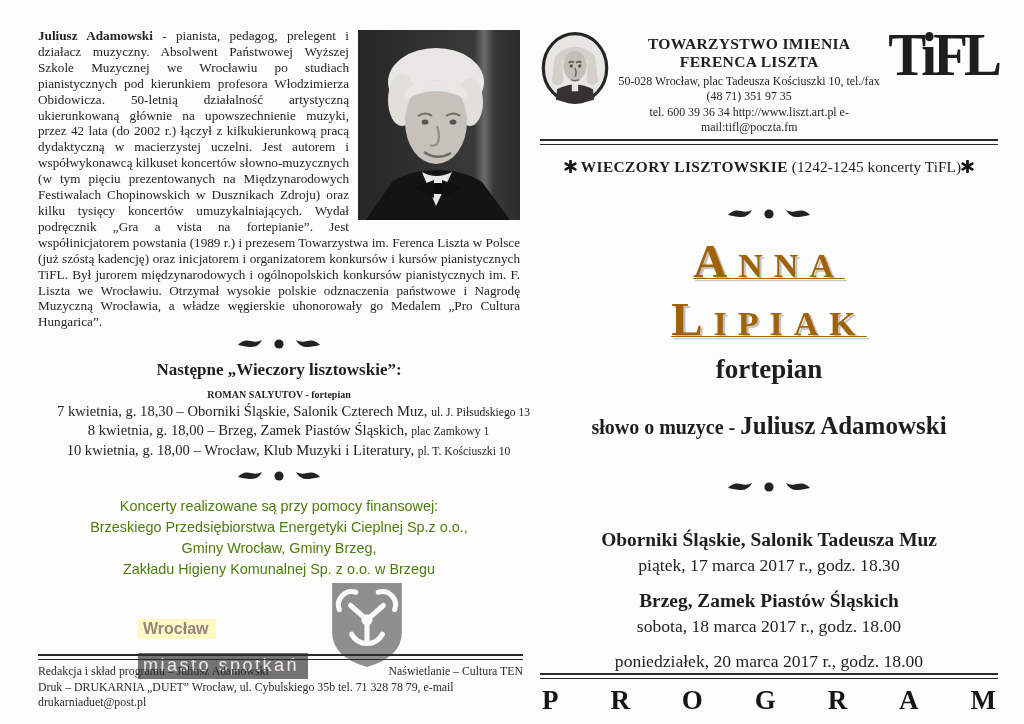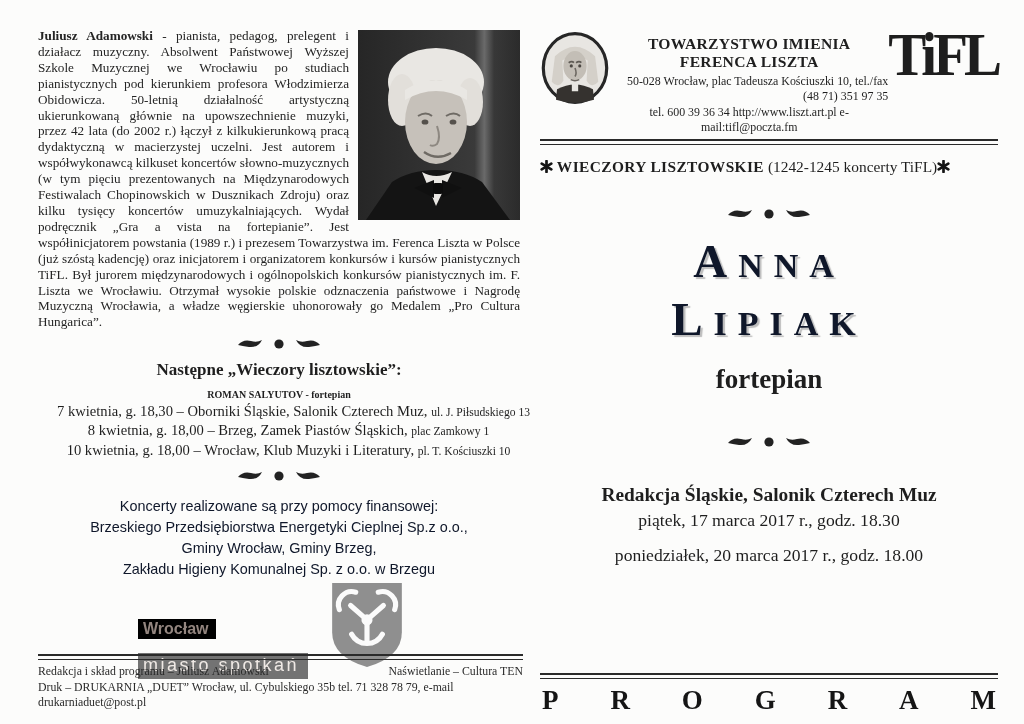--- a/index.html
+++ b/index.html
@@ -16,49 +16,49 @@
   .page-left{position:absolute;left:38px;top:28px;width:482px;height:688px;}
   .bio{font-size:13.2px;line-height:15.9px;text-align:justify;color:#242424;}
   .bio .bio-name{font-weight:bold;}
   .photo{float:right;width:162px;height:190px;margin:2px 0 5px 9px;display:block;}
   .orn-1{margin-top:7px;}
   .next-heading{font-size:17px;font-weight:bold;margin-top:9px;}
   .performer{font-size:10px;font-weight:bold;margin-top:9px;}
   .event-line{font-size:14.6px;margin-top:2.5px;white-space:nowrap;margin-left:19px;}
   .event-line .addr{font-size:11.6px;}
   .orn-2{margin-top:10px;}
-  .funding{font-family:"Liberation Sans", sans-serif;font-size:14.4px;line-height:21px;margin-top:13px;color:#0f172a;}
+  .funding{font-family:"Liberation Sans", sans-serif;font-size:14.4px;line-height:21px;margin-top:13px;color:#4d7c0f;}
   .logos{position:relative;height:92px;margin-top:6px;}
   .wroclaw-logo{position:absolute;left:100px;top:33px;font-family:"Liberation Sans", sans-serif;}
-  .wr-top{display:inline-block;background:#000000;color:#93857f;font-weight:bold;font-size:16px;padding:1px 7px 1px 5px;}
+  .wr-top{display:inline-block;background:#fef9c3;color:#93857f;font-weight:bold;font-size:16px;padding:1px 7px 1px 5px;}
   .wr-bottom{display:block;background:#737373;color:#efe9e5;font-size:18px;letter-spacing:2.5px;padding:2px 9px 3px 5px;margin-top:14px;}
   .shield{position:absolute;left:288px;top:-6px;}
   .left-footer{position:absolute;left:0;right:-3px;bottom:6px;}
   .footer-row{display:flex;justify-content:space-between;font-size:11.8px;margin-top:4px;color:#2a2a2a;}
   .footer-line2{font-size:11.8px;margin-top:1px;color:#2a2a2a;}
   
   .page-right{position:absolute;left:540px;top:28px;width:458px;height:688px;}
   .r-header{display:flex;align-items:flex-start;}
   .liszt-medallion{flex:0 0 auto;margin-top:3px;}
   .society{flex:1 1 auto;text-align:center;padding-top:7px;}
   .society .t-pl{font-size:15.6px;font-weight:bold;letter-spacing:.3px;}
   .society .t-en{font-size:14.6px;font-weight:bold;letter-spacing:.4px;margin-top:1px;}
-  .society .addr{font-size:11.9px;margin-top:3px;text-align:right;}
+  .society .addr{font-size:11.9px;margin-top:3px;}
   .society .contact{font-size:11.9px;margin-top:1px;}
   .tifl{flex:0 0 auto;font-size:57px;font-weight:bold;line-height:.92;letter-spacing:-4px;margin-top:-2px;transform:scaleY(1.08);transform-origin:top;}
   .r-rule{margin-top:4px;}
-  .series{margin-top:13px;font-size:15.4px;white-space:nowrap;}
+  .series{margin-top:13px;text-align:center;font-size:15.4px;white-space:nowrap;}
   .series .s-bold{font-weight:bold;letter-spacing:.4px;}
   .series svg{vertical-align:-1px;}
   .orn-r1{margin-top:31px;}
-  .artist{margin-top:13px;font-weight:bold;letter-spacing:11px;text-shadow:2.2px 2.2px 1px #bdbdbd;color:#0f172a;}
+  .artist{margin-top:13px;font-weight:bold;letter-spacing:11px;text-shadow:2.2px 2.2px 1px #bdbdbd;color:#a16207;text-decoration:underline;}
   .artist .big{font-size:47px;}
   .artist .small-caps{font-size:34px;}
   .artist-last{margin-top:4px;}
-  .instrument{font-size:27px;font-weight:bold;margin-top:18px;text-align:center;}
+  .instrument{font-size:27px;font-weight:bold;margin-top:8px;text-align:center;}
   .lecture{margin-top:27px;text-align:center;white-space:nowrap;}
   .lecture .prefix{font-size:20px;font-weight:bold;}
   .lecture .speaker{font-size:25px;font-weight:bold;}
   .orn-r2{margin-top:40px;}
   .concerts{margin-top:33px;text-align:center;}
   .concert{margin-bottom:10px;}
   .venue{font-size:19.4px;font-weight:bold;line-height:26px;}
   .cdate{font-size:17.6px;line-height:25px;}
   .r-footer{position:absolute;left:0;right:0;bottom:0;}
   .program-row{display:flex;justify-content:space-between;font-size:27px;font-weight:bold;margin-top:6px;padding:0 2px;color:#151515;}
@@ -205,33 +205,40 @@
         <path d="M2 8 Q7 2 15 4 Q21 6 26 3 Q22 11 13 10 Q6 9 2 8 Z" fill="#222"></path>
         <circle cx="43" cy="7" r="4.6" fill="#222"></circle>
         <path d="M84 8 Q79 2 71 4 Q65 6 60 3 Q64 11 73 10 Q80 9 84 8 Z" fill="#222"></path>
       </svg>
   </div>
 
   <div class="artist center"><span class="big">A</span><span class="small-caps">NNA</span></div>
   <div class="artist artist-last center"><span class="big">L</span><span class="small-caps">IPIAK</span></div>
   <div class="instrument">fortepian</div>
 
+  <div class="lecture">
+    <span class="prefix">słowo o muzyce - </span><span class="speaker">Juliusz Adamowski</span>
+  </div>
 
   <div class="ornament orn-r2">
     <svg width="86" height="14" viewBox="0 0 86 14">
         <path d="M2 8 Q7 2 15 4 Q21 6 26 3 Q22 11 13 10 Q6 9 2 8 Z" fill="#222"></path>
         <circle cx="43" cy="7" r="4.6" fill="#222"></circle>
         <path d="M84 8 Q79 2 71 4 Q65 6 60 3 Q64 11 73 10 Q80 9 84 8 Z" fill="#222"></path>
       </svg>
   </div>
 
   <div class="concerts">
     <div class="concert">
-      <div class="venue">Redakcja Śląskie, Salonik Czterech Muz</div>
+      <div class="venue">Oborniki Śląskie, Salonik Tadeusza Muz</div>
       <div class="cdate">piątek, 17 marca 2017 r., godz. 18.30</div>
+    </div>
+    <div class="concert">
+      <div class="venue">Brzeg, Zamek Piastów Śląskich</div>
+      <div class="cdate">sobota, 18 marca 2017 r., godz. 18.00</div>
     </div>
     <div class="concert">
       <div class="cdate">poniedziałek, 20 marca 2017 r., godz. 18.00</div>
     </div>
   </div>
 
   <div class="r-footer">
     <div class="dbl-rule"></div>
     <div class="program-row">
       <span>P</span>

